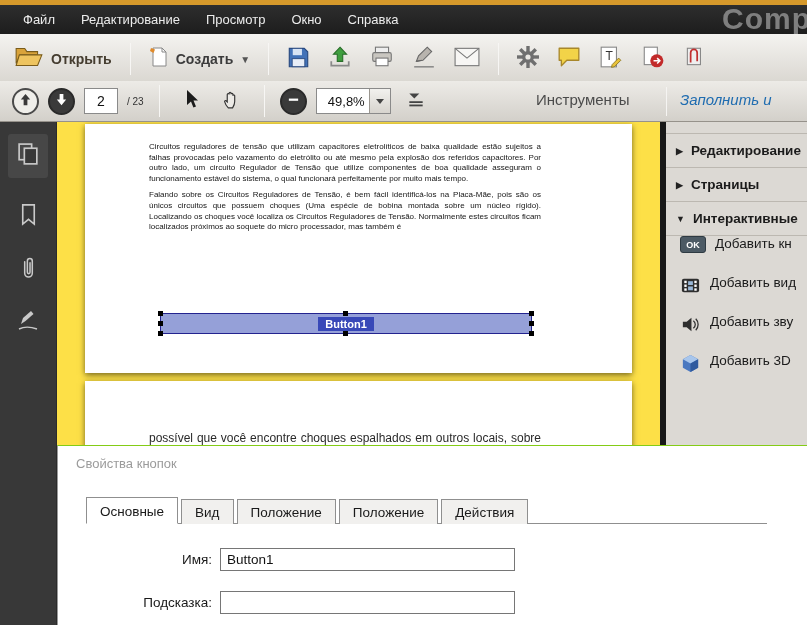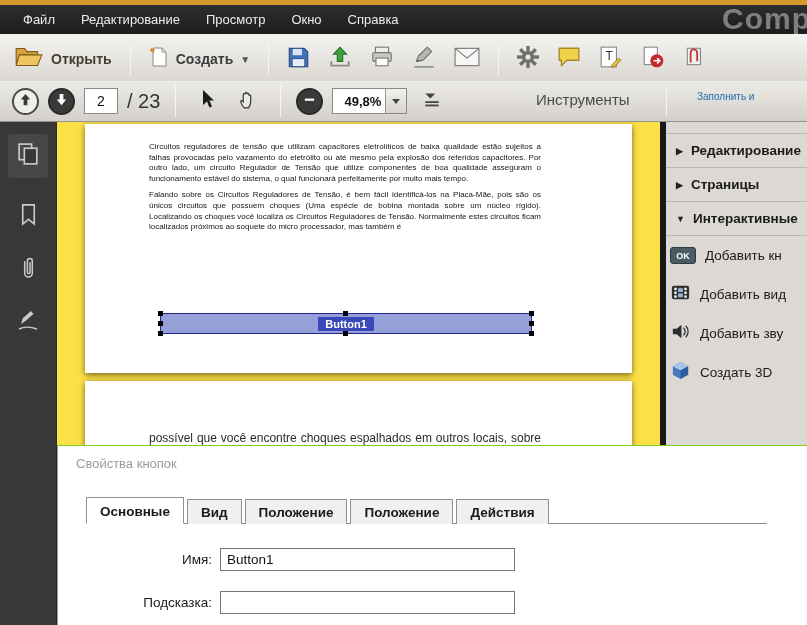--- a/index.html
+++ b/index.html
@@ -27,28 +27,28 @@
   .vsep{width:1px;height:32px;background:#aaa69f;border-right:1px solid #f7f6f4;margin:0 6px;}
 
   
   .toolbar-nav{position:absolute;left:0;top:81px;width:100%;height:41px;
     background:linear-gradient(#edebe7,#d3d0ca);border-bottom:1px solid #96928b;
     display:flex;align-items:center;padding-left:12px;gap:9px;z-index:5;}
   .circle-btn{width:27px;height:27px;border-radius:50%;display:flex;align-items:center;justify-content:center;cursor:default;}
   .circle-light{background:#efeeea;border:2px solid #4a4a4a;}
   .circle-dark{background:#3a3a3a;border:2px solid #2a2a2a;}
   .num-input{width:34px;height:26px;border:1px solid #8a8a8a;background:#fff;text-align:center;font-size:14px;font-family:"Liberation Sans",sans-serif;color:#111;}
-  .page-total{font-size:20px;color:#333;text-align:center;}
+  .page-total{font-size:10px;color:#333;text-align:center;}
   .zoom-wrap{display:flex;height:26px;border:1px solid #8a8a8a;background:#fff;}
-  .zoom-input{width:52px;height:24px;border:none;background:#fff;text-align:right;padding-right:4px;font-size:13px;font-family:"Liberation Sans",sans-serif;color:#111;font-weight:bold;}
+  .zoom-input{width:52px;height:24px;border:none;background:#fff;text-align:right;padding-right:4px;font-size:13px;font-family:"Liberation Sans",sans-serif;color:#111;}
   .zoom-caret{width:21px;background:linear-gradient(#f2f1ee,#d7d4ce);border-left:1px solid #9a968f;display:flex;align-items:center;justify-content:center;}
   .tri-down{width:0;height:0;border-left:4px solid transparent;border-right:4px solid transparent;border-top:5px solid #444;}
   .tools-label{position:absolute;left:536px;top:10px;font-size:15px;color:#4b4b4b;cursor:default;}
   .nav-sep{position:absolute;left:666px;top:6px;height:29px;width:1px;background:#aaa69f;border-right:1px solid #f5f4f2;}
-  .fill-label{position:absolute;left:697px;top:10px;font-size:10px;color:#1f6cb0;white-space:nowrap;cursor:default;}
+  .fill-label{position:absolute;left:680px;top:10px;font-size:15px;color:#1f6cb0;white-space:nowrap;cursor:default;font-style:italic;}
 
   
   .workspace{position:absolute;left:0;top:122px;right:0;bottom:0;background:#fde047;}
   .left-rail{position:absolute;left:0;top:0;width:57px;bottom:0;background:#383838;border-right:1px solid #2b2b2b;}
   .rail-btn{position:absolute;left:8px;width:40px;height:44px;display:flex;align-items:center;justify-content:center;border-radius:3px;cursor:default;}
   .rail-btn.active{background:#474747;}
 
   .doc-area{position:absolute;left:57px;top:0;right:147px;bottom:0;overflow:hidden;}
   .pdf-page{position:absolute;left:28px;width:547px;background:#fff;box-shadow:0 2px 6px rgba(0,0,0,.55);}
   .page1{top:2px;height:249px;}
@@ -65,31 +65,31 @@
   .h-tl{left:-3px;top:-3px;}  .h-tm{left:50%;margin-left:-3px;top:-3px;}  .h-tr{right:-3px;top:-3px;}
   .h-ml{left:-3px;top:50%;margin-top:-3px;} .h-mr{right:-3px;top:50%;margin-top:-3px;}
   .h-bl{left:-3px;bottom:-3px;} .h-bm{left:50%;margin-left:-3px;bottom:-3px;} .h-br{right:-3px;bottom:-3px;}
 
   
   .right-panel{position:absolute;right:0;top:0;width:147px;bottom:0;background:#dcd9d4;border-left:6px solid #181818;}
   .rp-spacer{height:12px;border-bottom:1px solid #bcb8b1;}
   .rp-header{height:34px;display:flex;align-items:center;gap:8px;padding-left:10px;border-bottom:1px solid #bcb8b1;
     font-size:13.5px;font-weight:bold;color:#1b1b1b;white-space:nowrap;overflow:hidden;cursor:default;}
   .rp-chevron{font-size:9px;color:#222;}
-  .rp-item{height:39px;display:flex;align-items:center;gap:9px;padding-left:4px;white-space:nowrap;overflow:hidden;cursor:default;}
+  .rp-item{height:39px;display:flex;align-items:flex-start;gap:9px;padding-left:14px;white-space:nowrap;overflow:hidden;cursor:default;}
   .rp-item-label{font-size:13.5px;color:#1b1b1b;}
   .ok-badge{min-width:26px;height:17px;background:#4c5a64;border:1px solid #2e3a42;border-radius:3px;color:#fff;
     font-size:9px;font-weight:bold;display:flex;align-items:center;justify-content:center;}
   .sphere{width:18px;height:18px;border-radius:50%;background:radial-gradient(circle at 35% 30%,#cfaae8,#6f3aa8);}
 
   
   .dialog{position:absolute;left:57px;top:445px;right:0;bottom:0;background:#fff;
     border-top:1px solid #84cc16;border-left:1px solid #9a9a9a;z-index:40;}
   .dlg-title{margin:10px 0 0 18px;font-size:13px;color:#9b9b9b;}
-  .tabs{display:flex;margin:26px 40px 0 28px;border-bottom:1px solid #8f8f8f;align-items:flex-end;font-weight:bold;}
+  .tabs{display:flex;margin:26px 40px 0 28px;border-bottom:1px solid #8f8f8f;align-items:flex-end;}
   .tab{padding:5px 13px 4px;border:1px solid #8f8f8f;border-bottom:none;background:#f1f0ee;
     font-size:13.5px;color:#1a1a1a;margin-right:3px;margin-bottom:-1px;cursor:default;}
   .tab.active{background:#fff;border-bottom:1px solid #fff;padding-top:6px;}
   .dlg-row{display:flex;align-items:center;margin-top:24px;}
   .dlg-row + .dlg-row{margin-top:20px;}
   .dlg-label{width:162px;text-align:right;padding-right:8px;font-size:13.5px;color:#1a1a1a;}
   .dlg-input{width:295px;height:23px;border:1px solid #767676;font-size:13.5px;padding:2px 6px;
     font-family:"Liberation Sans",sans-serif;color:#111;background:#fff;}
 </style>
 </head>
@@ -387,21 +387,21 @@
         <span class="rp-item-label">Добавить зву</span>
       </div>
       <div class="rp-item">
         <span>
           <svg viewBox="0 0 22 22" width="21" height="21">
               <path d="M11 2l8 4.5v9L11 20l-8-4.5v-9z" fill="#4a78c0"></path>
               <path d="M11 2l8 4.5-8 4.5-8-4.5z" fill="#a8c6ec"></path>
               <path d="M11 11l8-4.5v9L11 20z" fill="#2f5a9e"></path>
             </svg>
         </span>
-        <span class="rp-item-label">Создать 3D</span>
+        <span class="rp-item-label">Добавить 3D</span>
       </div>
     </div>
   </div>
 
   <div class="dialog">
     <div class="dlg-title">Свойства кнопок</div>
     <div class="tabs">
       <div class="tab active">Основные</div>
       <div class="tab">Вид</div>
       <div class="tab">Положение</div>

